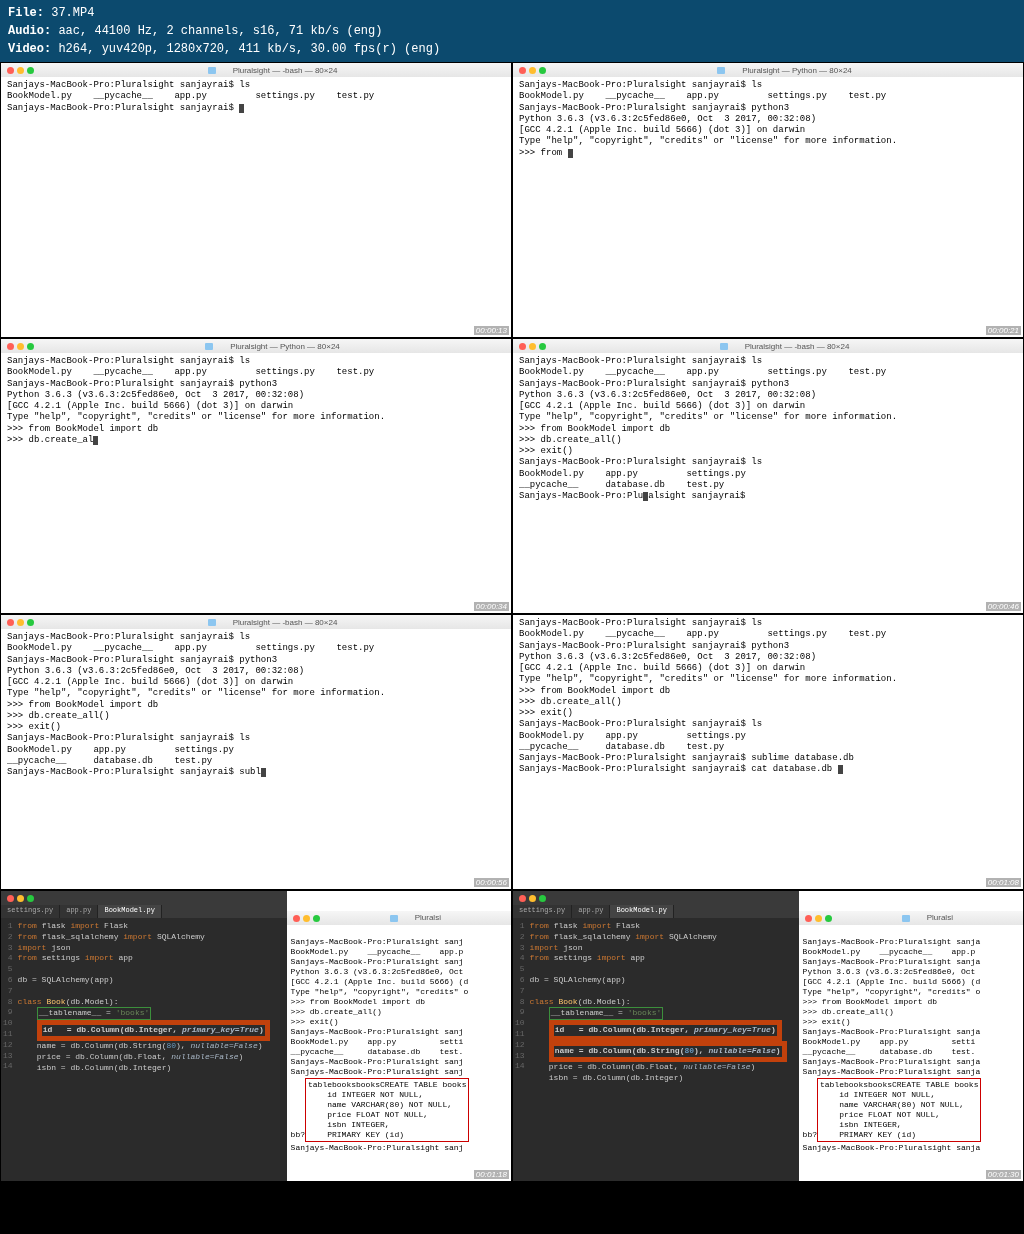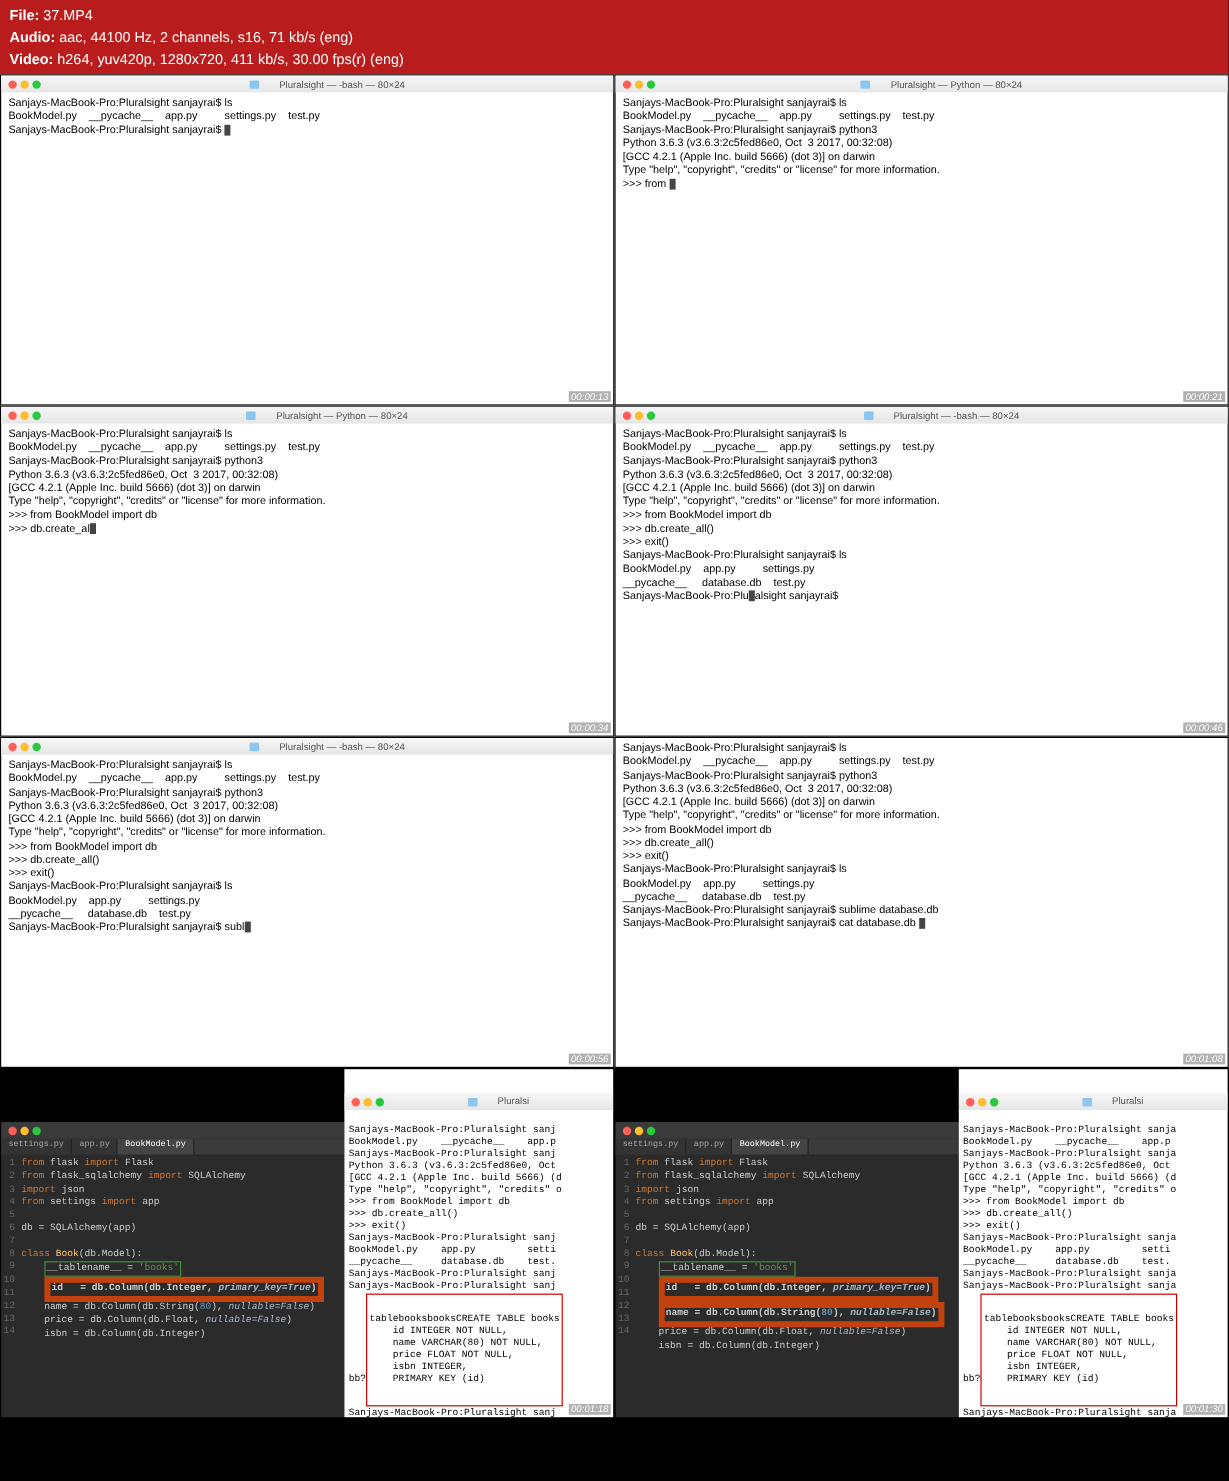--- a/index.html
+++ b/index.html
@@ -1,43 +1,43 @@
 <!DOCTYPE html>
 <html><head>
 <meta charset="utf-8">
 <style>
 * { margin: 0; padding: 0; box-sizing: border-box; }
 body { background: #000; font-family: Menlo, Monaco, 'Courier New', monospace; width: 1024px; }
-.header { background: #b91c1c; color: #fff; padding: 4px 8px; font-family: Liberation Sans, sans-serif; font-size: 12px; line-height: 1.5; }
+.header { background: #0c4a6e; color: #fff; padding: 4px 8px; font-family: Liberation Mono, monospace; font-size: 12px; line-height: 1.5; }
 .header b { font-weight: bold; }
 .grid { display: grid; grid-template-columns: 1fr 1fr; }
 .cell { position: relative; background: #fff; border: 1px solid #000; }
 .titlebar { background: linear-gradient(#f6f6f6,#e6e6e6); height: 14px; display: flex; align-items: center; padding: 0 6px; font-size: 8px; color: #555; font-family: Arial, sans-serif; }
 .traffic { display: flex; gap: 3px; margin-right: 6px; }
 .tl { width: 7px; height: 7px; border-radius: 50%; }
 .red { background: #ff5f56; } .yel { background: #ffbd2e; } .grn { background: #27c93f; }
 .titlelabel { flex: 1; text-align: center; justify-content: center; display: flex; align-items: center; gap: 17px; }
 .folder-icon { width: 8px; height: 7px; background: #8cc6f0; display: inline-block; border-radius: 1px; }
-.term { padding: 3px 6px; font-size: 9px; line-height: 1.25; color: #000; white-space: pre-wrap; min-height: 260px; font-family: Liberation Sans, sans-serif; }
+.term { padding: 3px 6px; font-size: 9px; line-height: 1.25; color: #000; white-space: pre-wrap; min-height: 260px; font-family: Liberation Mono, monospace; }
 .ts { position: absolute; bottom: 2px; right: 2px; color: #fff; background: rgba(0,0,0,.3); font-size: 8px; font-style: italic; padding: 0 2px; font-family: Arial, sans-serif; }
 .row4 .cell { background: #000; }
 .split { display: flex; height: 290px; }
-.editor { width: 56%; background: #2b2b2b; color: #ccc; font-size: 8px; line-height: 1.35; margin-top: 44px; }
+.editor { width: 56%; background: #2b2b2b; color: #ccc; font-size: 8px; line-height: 1.35; }
 .tabs { background: #3a3a3a; display: flex; font-size: 7px; height: 13px; }
 .tab { padding: 1px 6px; color: #aaa; background: #333; border-right: 1px solid #222; }
 .tab.active { background: #444; color: #fff; }
 .code { padding: 3px 2px; display: flex; }
 .gutter { color: #666; text-align: right; padding-right: 5px; white-space: pre; }
 .codetxt { white-space: pre; }
 .kw1 { color: #cc7832; } .kw2 { color: #6897bb; } .str { color: #6a8759; } .cls { color: #ffc66d; } .id { color: #ccc; }
 .pk { color: #a9b7c6; font-style: italic; }
 .hl-green { border: 1px solid #3c8f3c; display: inline-block; padding: 0 1px; }
 .hl-red { border: 5px solid #c2410c; display: inline-block; padding: 0 1px; font-weight: bold; }
 .rterm { flex: 1; background: #fff; color: #000; font-size: 8px; line-height: 1.25; padding: 3px 4px; white-space: pre-wrap; overflow: hidden; position: relative; }
-.redbox { border: 1px solid #c00; padding: 16px 2px; margin: 1px 0; display: inline-block; }
+.redbox { border: 1px solid #c00; padding: 1px 2px; margin: 1px 0; display: inline-block; }
 .cursor { display: inline-block; width: 5px; height: 9px; background: #444; vertical-align: text-bottom; }
 </style>
 </head>
 <body>
 
 <div class="header">
   <div><b>File:</b> <span>37.MP4</span></div>
   <div><b>Audio:</b> <span>aac, 44100 Hz, 2 channels, s16, 71 kb/s (eng)</span></div>
   <div><b>Video:</b> <span>h264, yuv420p, 1280x720, 411 kb/s, 30.00 fps(r) (eng)</span></div>
 </div>

